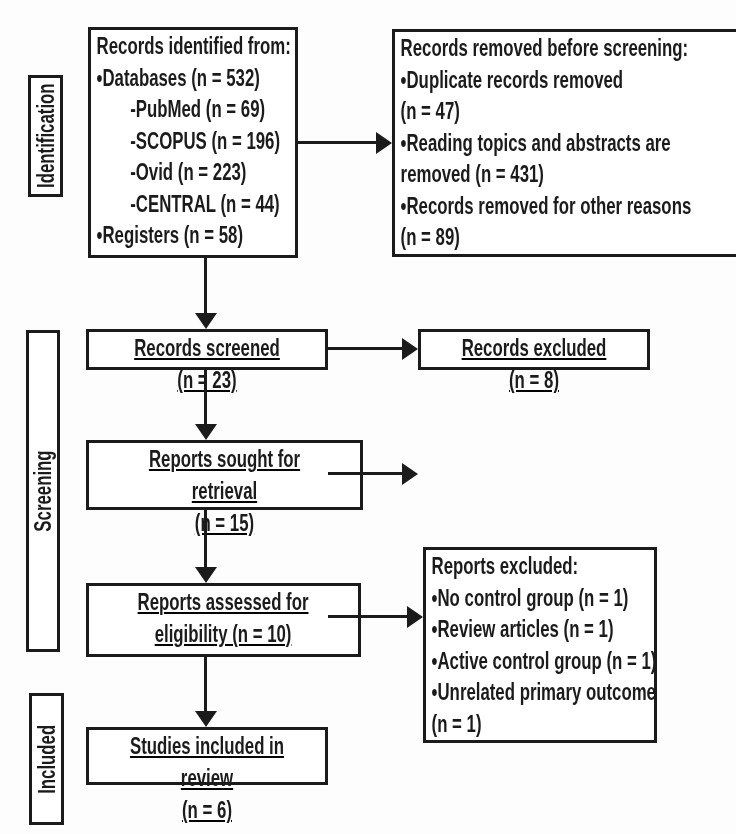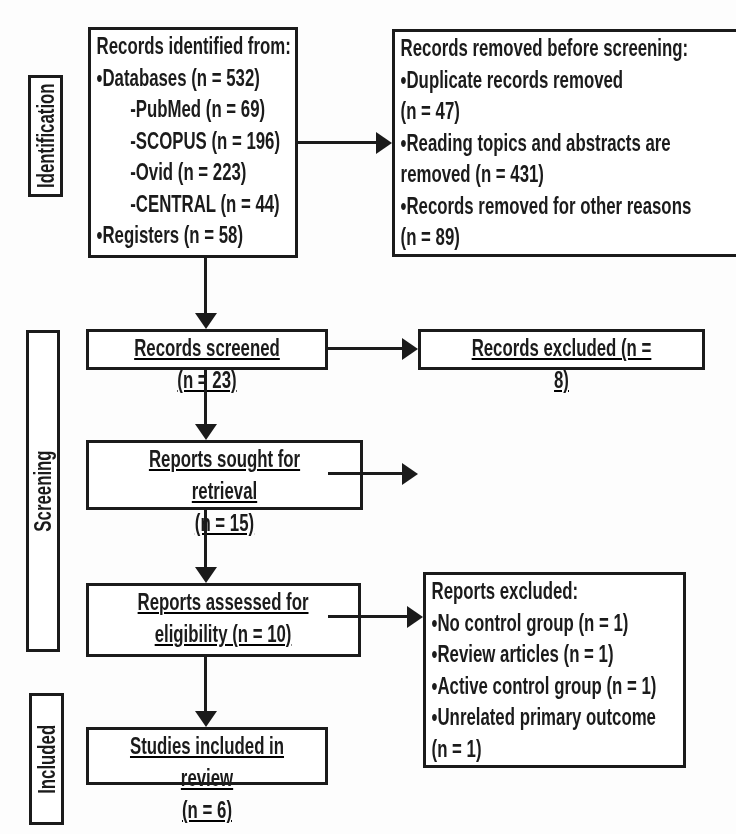--- a/index.html
+++ b/index.html
@@ -80,36 +80,36 @@
       <div class="line">removed (n = 431)</div>
       <div class="line">•Records removed for other reasons</div>
       <div class="line">(n = 89)</div>
     </div>
   </div>
 
   <div class="box center-box" style="left:86px;top:329px;width:242px;height:41px">
     <div class="txt center">Records screened (n = 23)</div>
   </div>
 
-  <div class="box center-box" style="left:418px;top:329px;width:287px;height:41px">
+  <div class="box center-box" style="left:418px;top:329px;width:232px;height:41px">
     <div class="txt center">Records excluded (n = 8)</div>
   </div>
 
   <div class="box center-box" style="left:86px;top:440px;width:277px;height:70px">
     <div class="txt center">Reports sought for retrieval
 (n = 15)</div>
   </div>
 
 
   <div class="box center-box" style="left:86px;top:583px;width:275px;height:74px">
     <div class="txt center">Reports assessed for
 eligibility (n = 10)</div>
   </div>
 
-  <div class="box" style="left:423px;top:572px;width:263px;height:196px">
+  <div class="box" style="left:423px;top:547px;width:234px;height:196px">
     <div class="txt left">
       <div class="line">Reports excluded:</div>
       <div class="line">•No control group (n = 1)</div>
       <div class="line">•Review articles (n = 1)</div>
       <div class="line">•Active control group (n = 1)</div>
       <div class="line">•Unrelated primary outcome</div>
       <div class="line">(n = 1)</div>
     </div>
   </div>
 

